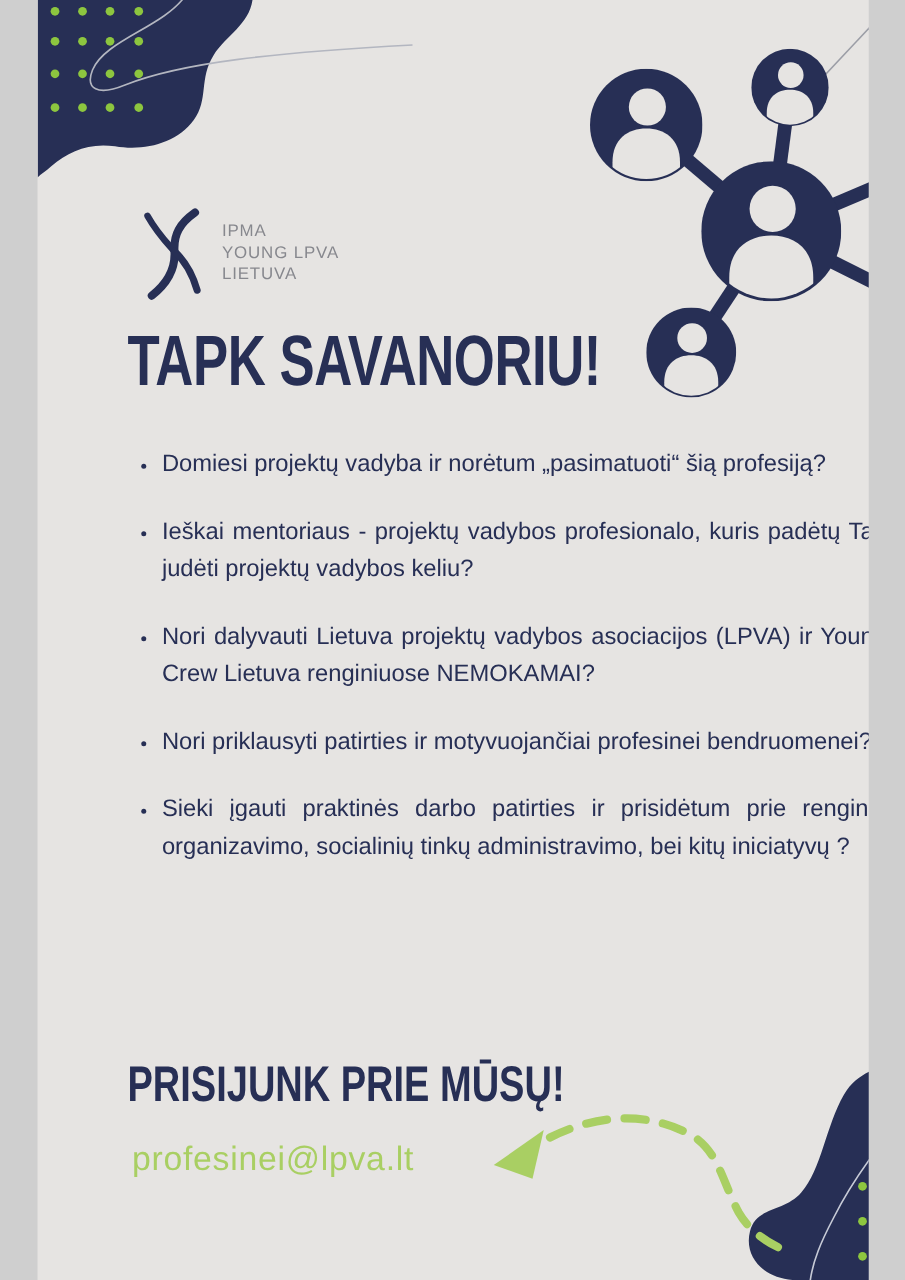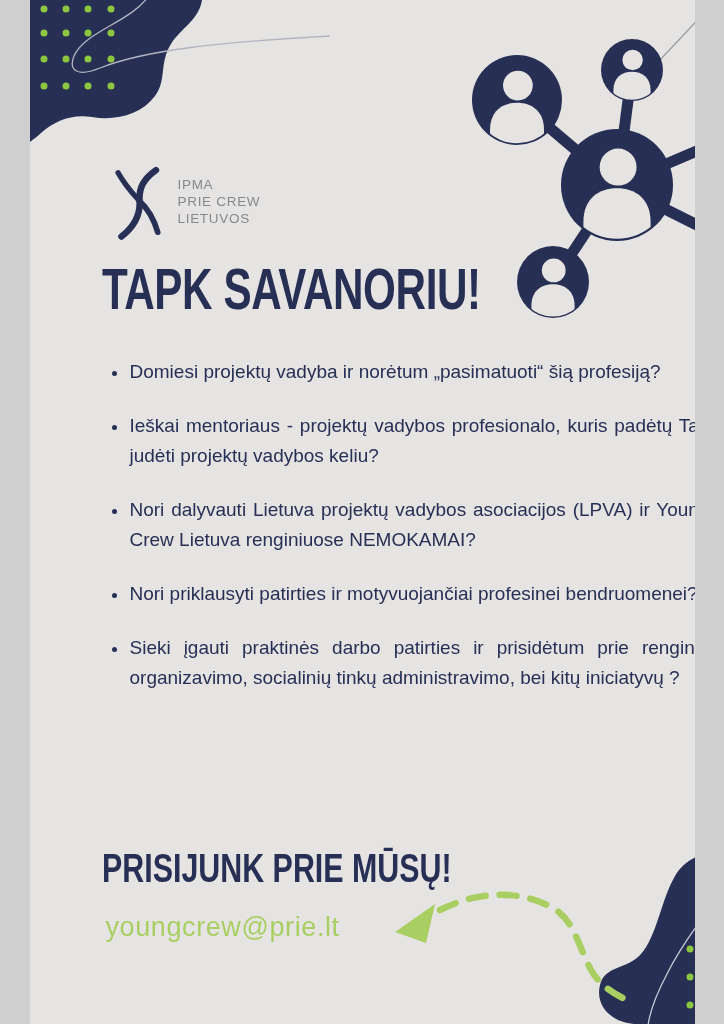--- a/index.html
+++ b/index.html
@@ -140,35 +140,35 @@
     <div class="logo-block">
       <svg width="58" height="76" viewBox="0 0 58 88">
         <g fill="none" stroke="var(--navy)" stroke-linecap="round">
           <path stroke-width="6" d="M7,10 C16,26 24,34 32,43"></path>
           <path stroke-width="7.5" d="M51,7 C37,17 31,27 32,43 C33,60 25,73 11,84"></path>
           <path stroke-width="6.5" d="M32,43 C43,53 49,65 53,79"></path>
         </g>
       </svg>
       <div class="logo-text ipma-text">
         <div>IPMA</div>
-        <div>PRIE CREW</div>
-        <div>LIETUVOS</div>
+        <div>YOUNG LPVA</div>
+        <div>LIETUVA</div>
       </div>
     </div>
 
     <div class="logo-gap"></div>
 
   </div>
 
   <h1 class="headline">TAPK SAVANORIU!</h1>
 
   <ul class="bullets">
     <li>Domiesi projektų vadyba ir norėtum „pasimatuoti“ šią profesiją?</li>
     <li>Ieškai mentoriaus - projektų vadybos profesionalo, kuris padėtų Tau judėti projektų vadybos keliu?</li>
     <li>Nori dalyvauti Lietuva projektų vadybos asociacijos (LPVA) ir Young Crew Lietuva renginiuose NEMOKAMAI?</li>
     <li>Nori priklausyti patirties ir motyvuojančiai profesinei bendruomenei?</li>
     <li>Sieki įgauti praktinės darbo patirties ir prisidėtum prie renginių organizavimo, socialinių tinkų administravimo, bei kitų iniciatyvų ?</li>
   </ul>
 
   <h2 class="cta-heading">PRISIJUNK PRIE MŪSŲ!</h2>
-  <a class="email">youngcrew@prie.lt</a>
+  <a class="email">profesinei@lpva.lt</a>
 
 </div>
 
 </body></html>

